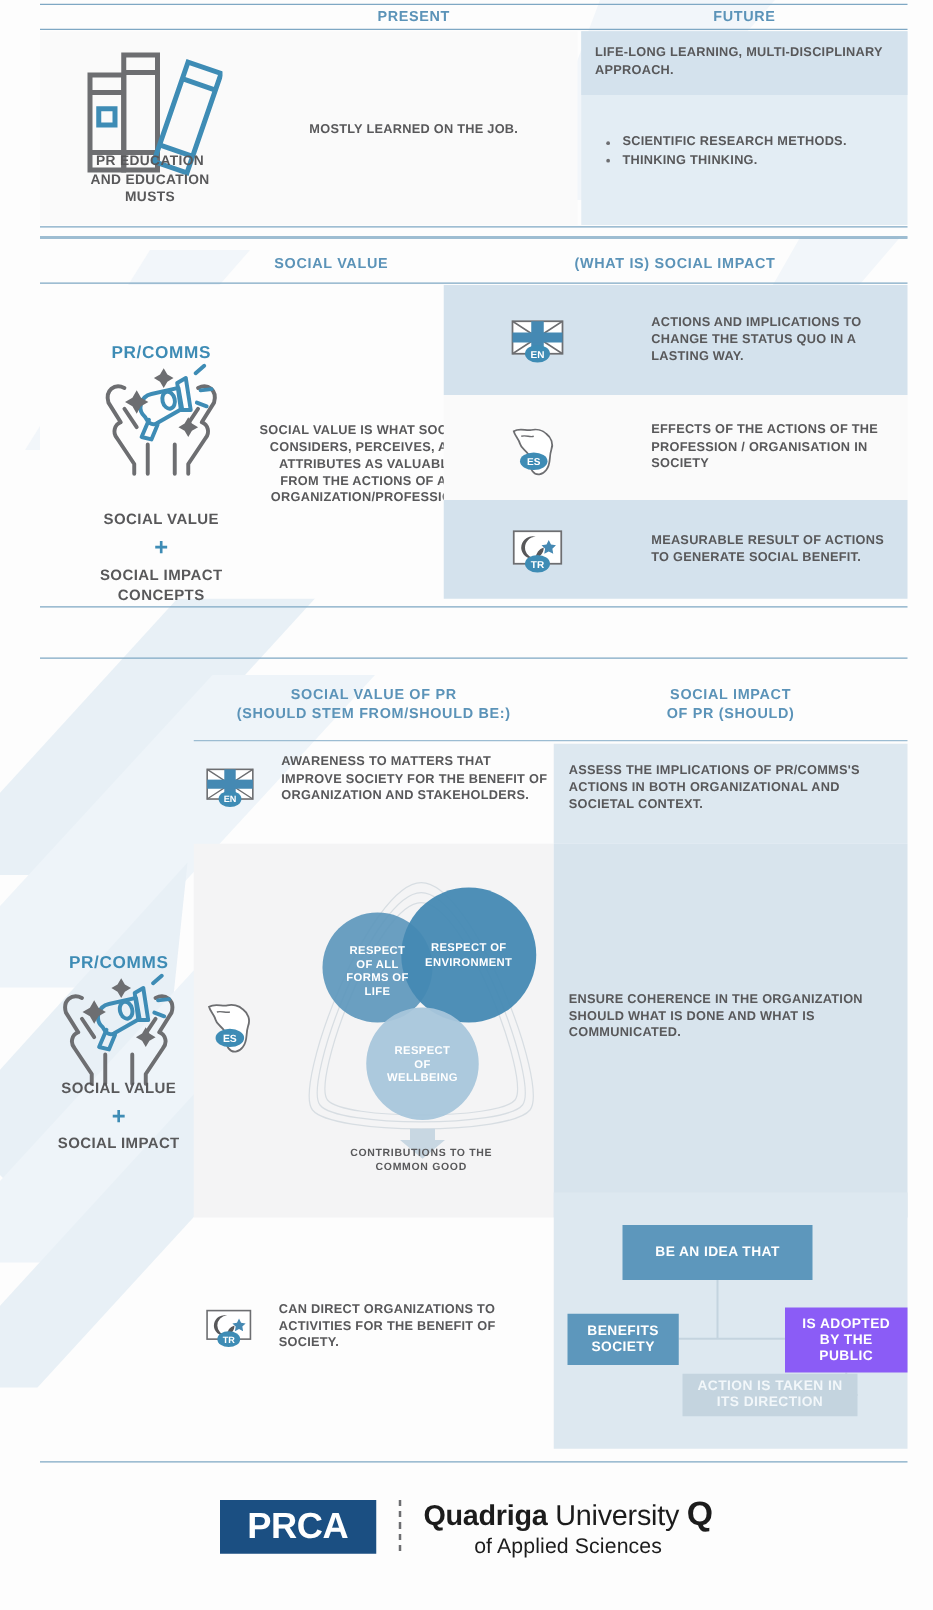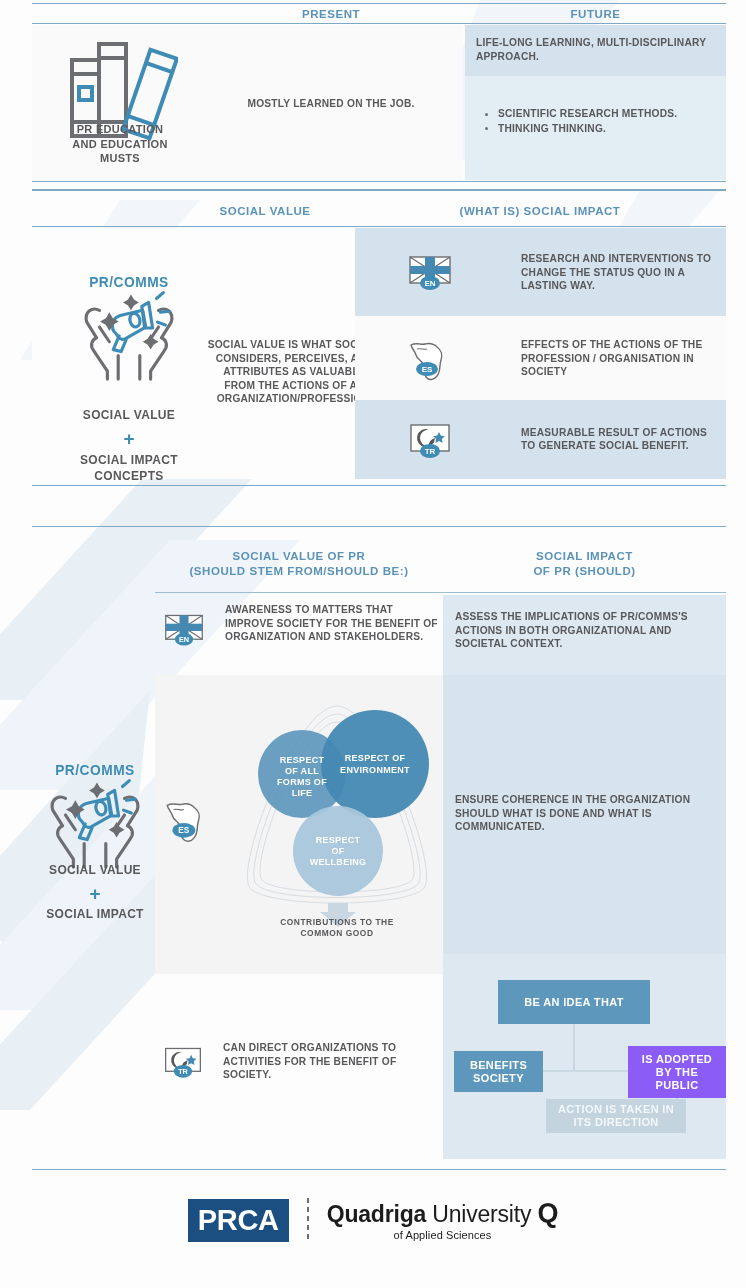--- a/index.html
+++ b/index.html
@@ -103,28 +103,28 @@
   #fb-idea   { left:55px; top:12px;  width:152px; height:44px; background:#5d97bc; }
   #fb-ben    { left:11px; top:83px;  width:89px;  height:41px; background:#5d97bc; }
   #fb-adopt  { left:185px;top:78px;  width:98px;  height:52px; background:#8b5cf6; }
   #fb-action { left:103px;top:131px; width:140px; height:34px; background:#c4d4df; color:#f2f7fa; }
 
   
   #footer { position:absolute; left:0; top:1173px; width:746px; height:115px; z-index:2; background:#fdfdfd; }
   #footer .logos { position:absolute; left:0; top:25px; width:746px; display:flex; align-items:center; justify-content:center; gap:0; }
   .prca-box {
     background:#1b4f82; color:#ffffff; font-size:29px; font-weight:bold;
-    letter-spacing:-.3px; padding:4px 10px 5px; line-height:34px;text-align:center;
+    letter-spacing:-.3px; padding:4px 22px 5px; line-height:34px;text-align:center;
   }
   .dashdiv { width:2px; height:44px; margin:0 18px; background:repeating-linear-gradient(#6d6e71 0 5px, transparent 5px 9px); }
   .quad { line-height:1; }
   .quad-top { font-size:23px; color:#1c1c1c; letter-spacing:-.2px; white-space:nowrap; }
   .quad-top b { font-weight:bold; }
   .quad-top span.light { font-weight:normal; }
-  .quad-sub { font-size:11px; color:#1c1c1c; text-align:center; margin-top:3px; letter-spacing:.1px; }
+  .quad-sub { font-size:17px; color:#1c1c1c; text-align:center; margin-top:3px; letter-spacing:.1px; }
   .qmark { font-size:27px; font-weight:bold; }
 </style>
 </head>
 <body>
 
 <div class="bg-deco">
   <svg width="746" height="1288" viewBox="0 0 746 1288">
     <g fill="#e8f0f6">
       <path d="M -60 700 L 150 470 L 260 470 L 50 700 Z"></path>
       <path d="M -60 790 L 170 540 L 300 540 L 70 790 Z" fill="#eef4f9"></path>
@@ -226,21 +226,21 @@
           <g stroke="#6d6e71" stroke-width="1.2">
               <path d="M3 8 L43 34 M43 8 L3 34"></path>
             </g>
           <path d="M3 8 L43 34 M43 8 L3 34" stroke="#4589b3" stroke-width="3.4" opacity="0"></path>
           <rect x="18" y="8" width="10" height="26" fill="#4589b3"></rect>
           <rect x="3" y="17" width="40" height="8" fill="#4589b3"></rect>
           <ellipse cx="23" cy="34" rx="10" ry="7" fill="#3e8cb5"></ellipse>
           <text x="23" y="37" text-anchor="middle" fill="#ffffff" font-family="Liberation Sans, sans-serif" font-size="8" font-weight="bold">EN</text>
         </svg>
       </div>
-      <div class="body-txt r-txt">RESEARCH AND INTERVENTIONS TO CHANGE THE STATUS QUO IN A LASTING WAY.</div>
+      <div class="body-txt r-txt">ACTIONS AND IMPLICATIONS TO CHANGE THE STATUS QUO IN A LASTING WAY.</div>
     </div>
     <div class="r-row r2">
       <div class="r-flag">
         <svg viewBox="0 0 46 50" width="46" height="50">
           <path d="M4 10 C9 7 14 10 18 9 C22 8 27 9 30 12 C34 15 36 20 34 25
                    C32 31 34 36 30 41 C27 45 22 46 19 42 C16 38 18 33 16 29
                    C14 25 10 24 9 20 C8 16 5 14 4 10 Z" fill="#ffffff" stroke="#6d6e71" stroke-width="1.4"></path>
           <path d="M10 14 C14 13 17 15 20 14" fill="none" stroke="#6d6e71" stroke-width="1.1"></path>
           <ellipse cx="20" cy="34" rx="11" ry="7" fill="#3e8cb5"></ellipse>
           <text x="20" y="37" text-anchor="middle" fill="#ffffff" font-family="Liberation Sans, sans-serif" font-size="8" font-weight="bold">ES</text>

